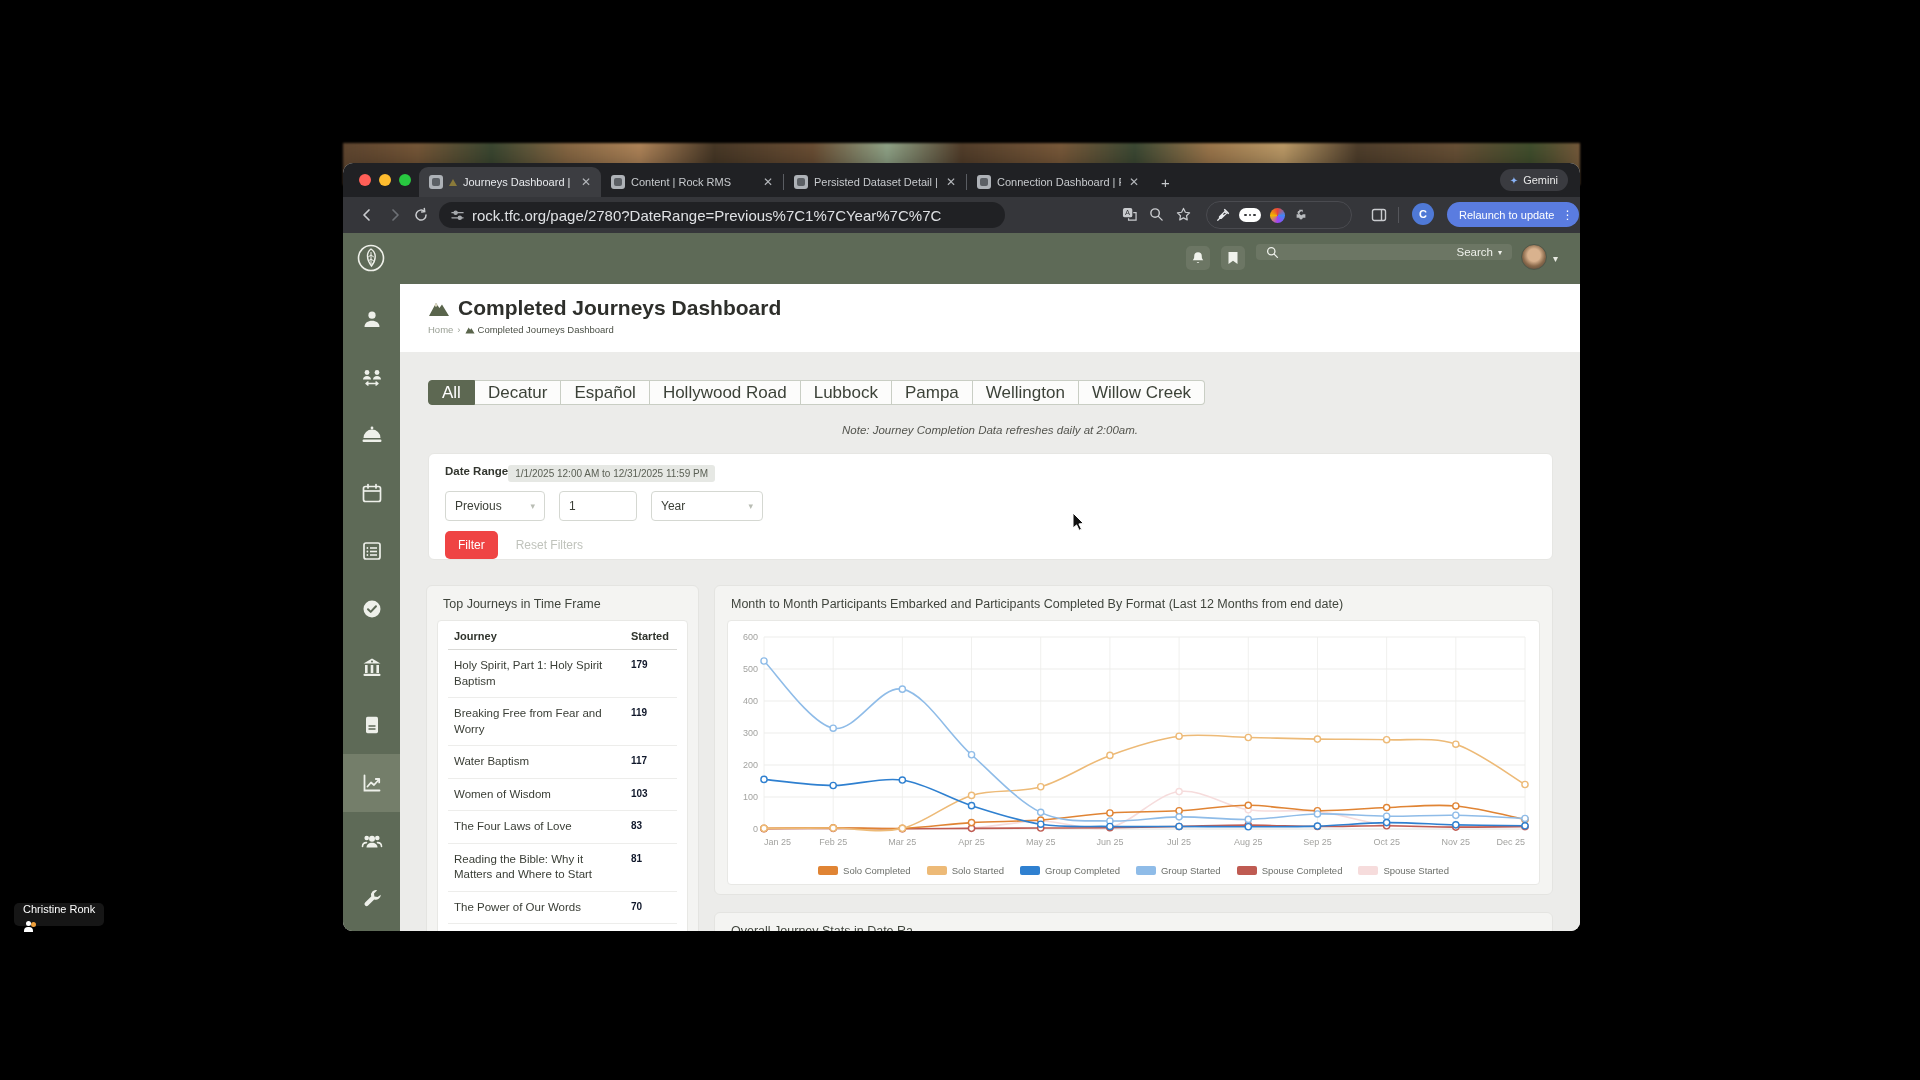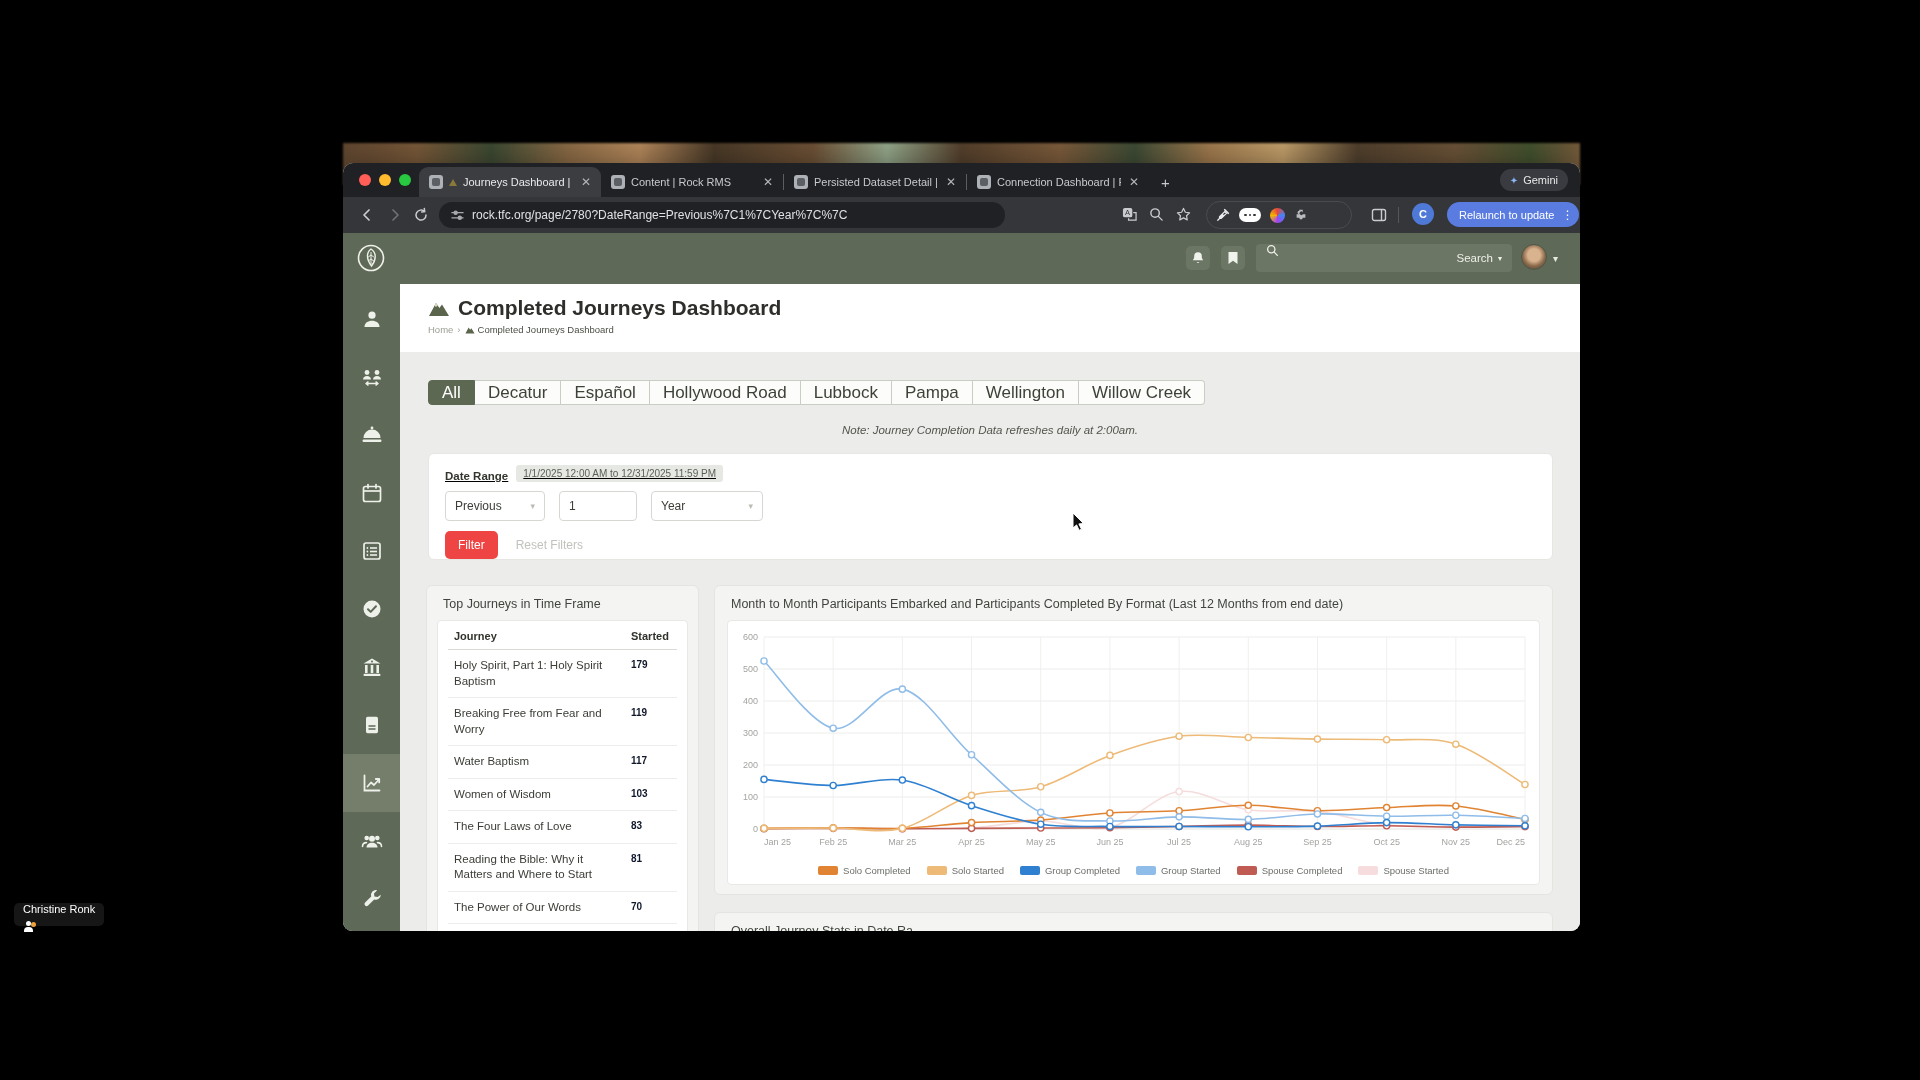--- a/index.html
+++ b/index.html
@@ -32,41 +32,41 @@
   .newtab{color:#c7cacd;font-size:15px;margin:0 0 6px 12px;}
   #gemini-pill{position:absolute;right:12px;top:6px;height:22px;background:#3a3b40;border-radius:11px;
     display:flex;align-items:center;gap:5px;padding:0 10px;color:#e8e8e8;font-size:11px;}
   #gemini-pill .spark{color:#8ab4f8;font-size:10px;}
 
   
   #navbar{position:absolute;left:0;top:34px;width:100%;height:36px;background:#35363a;display:flex;align-items:center;}
   .navic{position:absolute;top:10px;width:16px;height:16px;}
   #omnibox{position:absolute;left:96px;top:5px;width:566px;height:26px;background:#202124;border-radius:13px;
     display:flex;align-items:center;gap:8px;padding:0 12px;}
-  #omnibox .url{color:#dfe1e4;font-size:12px;white-space:nowrap;}
+  #omnibox .url{color:#dfe1e4;font-size:15px;white-space:nowrap;}
   .inbar-icons{position:absolute;top:10px;display:flex;gap:12px;}
   #ext-group{position:absolute;left:863px;top:4px;width:146px;height:28px;border:1px solid #4a4b50;border-radius:14px;
     display:flex;align-items:center;gap:9px;padding:0 9px;}
   .dots-ext{width:22px;height:14px;background:#fff;border-radius:7px;display:flex;align-items:center;justify-content:center;gap:2px;}
   .dots-ext i{width:2.5px;height:2.5px;border-radius:50%;background:#35363a;}
   .color-ext{width:15px;height:15px;border-radius:50%;background:conic-gradient(#e8453c,#4285f4,#a142f4,#f4b400,#e8453c);}
   .vdiv{position:absolute;left:1055px;top:10px;width:1px;height:16px;background:#55565b;}
   #profile-badge{position:absolute;left:1069px;top:6px;width:22px;height:22px;border-radius:50%;background:#4f79d6;
     color:#fff;font-size:11px;font-weight:bold;display:flex;align-items:center;justify-content:center;}
   #relaunch{position:absolute;left:1104px;top:5px;height:25px;background:#5a7ce0;border-radius:13px;
     display:flex;align-items:center;gap:7px;padding:0 6px 0 12px;color:#fff;font-size:11px;}
   #relaunch .kebab{font-size:12px;letter-spacing:0;}
 
   
   #appheader{position:absolute;left:0;top:70px;width:100%;height:51px;background:#5e6a57;}
   #logo{position:absolute;left:14px;top:11px;width:28px;height:28px;}
   .hbtn{position:absolute;top:13px;width:24px;height:24px;background:#6c7664;border-radius:5px;
     display:flex;align-items:center;justify-content:center;}
-  #hsearch{position:absolute;left:913px;top:11px;width:256px;height:28px;background:#6c7664;border-radius:4px;
-    display:flex;padding:0 10px;color:#eef0ea;}
+  #hsearch{position:absolute;left:913px;top:11px;width:256px;height:16px;background:#6c7664;border-radius:4px;
+    display:flex;align-items:center;padding:0 10px;color:#eef0ea;}
   #hsearch .slabel{margin-left:auto;font-size:11.5px;display:flex;align-items:center;gap:5px;}
   #avatar{position:absolute;left:1178px;top:11px;width:26px;height:26px;border-radius:50%;
     background:radial-gradient(circle at 50% 42%,#d9b28e 0 34%,#8a6a4c 60%,#3e3730 100%);border:1px solid #4e584a;}
   #av-chev{position:absolute;left:1210px;top:20px;color:#e8eae2;font-size:10px;}
 
   
   #sidebar{position:absolute;left:0;top:121px;width:57px;height:647px;background:#5e6a57;padding-top:6px;}
   .side-item{width:57px;height:58px;display:flex;align-items:center;justify-content:center;}
   .side-item.active{background:#747e6a;}
   .side-item svg{width:22px;height:22px;}
@@ -82,21 +82,21 @@
   #campusgroup{position:absolute;left:28px;top:96px;display:flex;}
   .campus-btn{height:25px;padding:0 13px;font-size:17px;display:flex;align-items:center;background:#fcfcfb;
     border:1px solid #c9cec4;border-left:none;color:#3c4238;}
   .campus-btn:first-child{border-left:1px solid #c9cec4;border-radius:4px 0 0 4px;}
   .campus-btn:last-child{border-radius:0 4px 4px 0;}
   .campus-btn.active{background:#5d6852;border-color:#5d6852;color:#fff;}
 
   #note{position:absolute;left:0;top:140px;width:100%;text-align:center;font-style:italic;font-size:11.5px;color:#53544e;}
 
   #filterpanel{position:absolute;left:28px;top:169px;width:1125px;height:107px;background:#fff;border:1px solid #e6e6e3;border-radius:6px;padding:11px 16px;}
-  #dr-row{display:flex;align-items:flex-end;gap:8px;text-decoration:underline;}
+  #dr-row{display:flex;align-items:flex-start;gap:0;}
   #dr-label{font-size:11.5px;font-weight:bold;color:#33362f;}
   #dr-badge{font-size:10px;color:#5b6055;background:#e6e8e4;border-radius:3px;padding:3px 7px;}
   #ctl-row{display:flex;gap:14px;margin-top:9px;}
   .sel{height:30px;border:1px solid #d5d8d2;border-radius:4px;background:#fff;display:flex;align-items:center;
     padding:0 9px;font-size:12px;color:#3b3f37;}
   .sel .chev{margin-left:auto;color:#b9bdb4;font-size:9px;}
   #btn-row{display:flex;align-items:center;gap:18px;margin-top:10px;}
   #filter-btn{height:28px;padding:0 13px;background:#ef4444;color:#fff;border-radius:5px;font-size:12px;display:flex;align-items:center;}
   #reset-btn{font-size:12px;color:#c0c3bc;}
 

